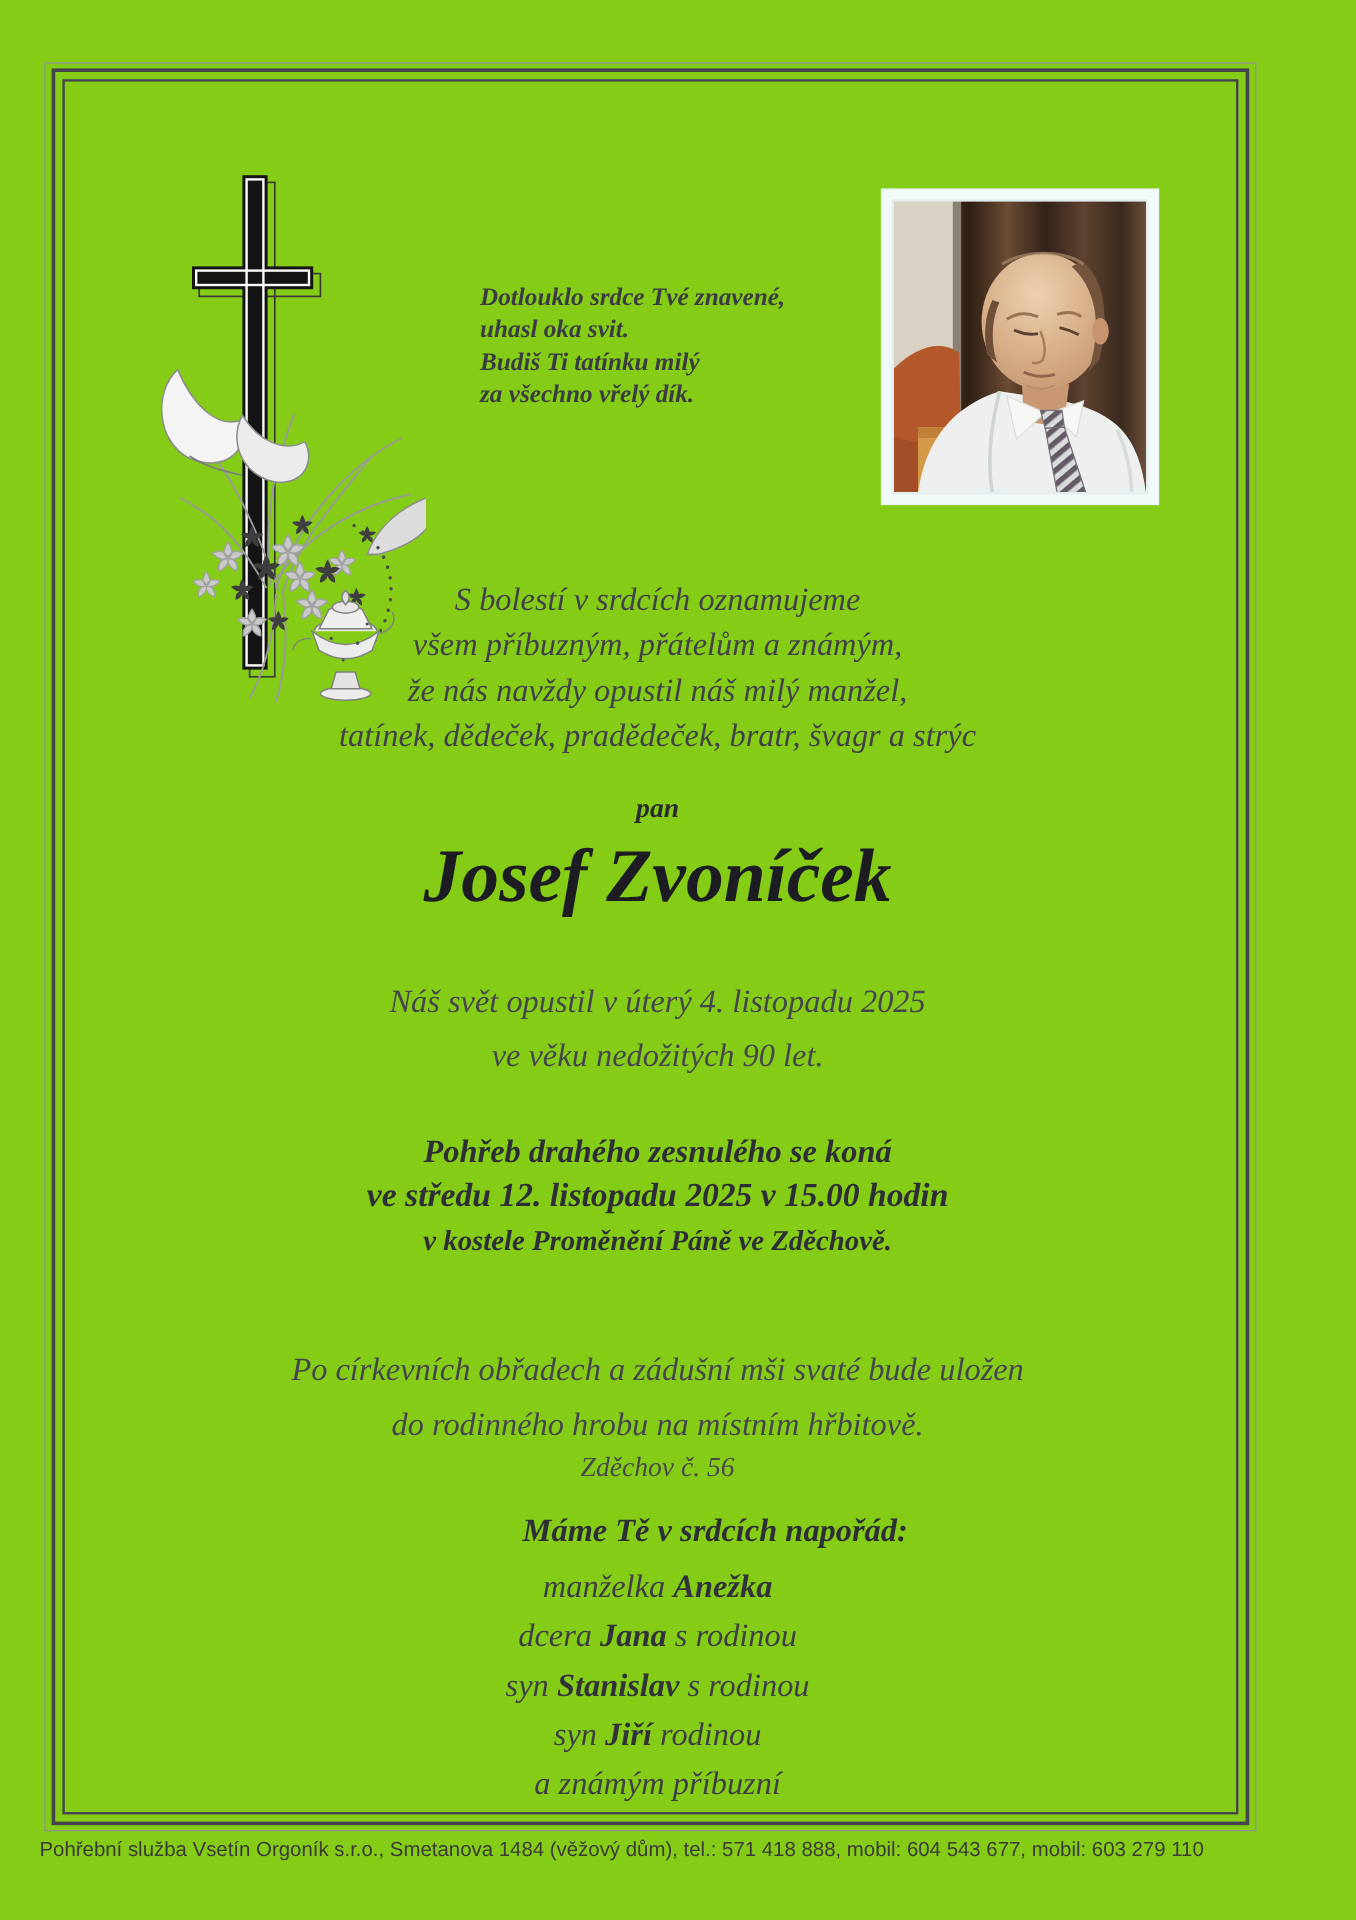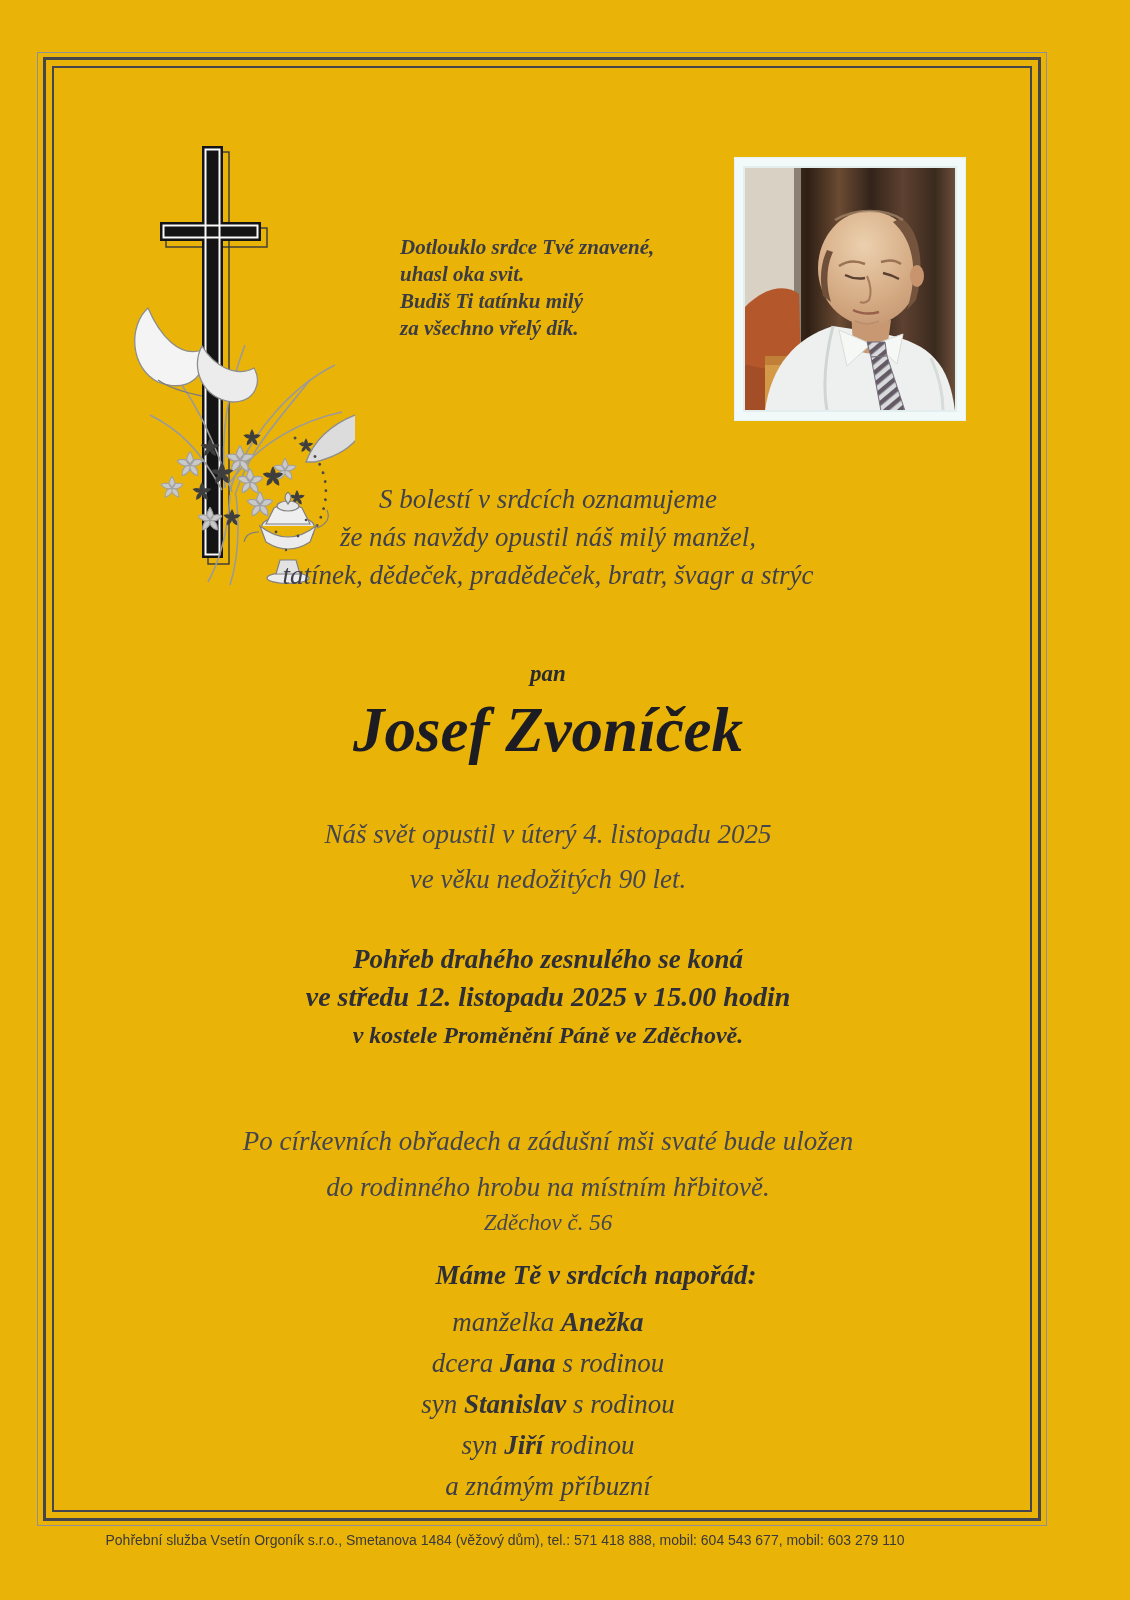--- a/index.html
+++ b/index.html
@@ -1,16 +1,16 @@
 <!DOCTYPE html>
 <html><head>
 <meta charset="utf-8">
 <style>
   html,body{margin:0;padding:0;background:#ffffff;}
-  .page{position:relative;width:1130px;height:1600px;background:#eab308;
+  .page{position:relative;width:1130px;height:1600px;background:#84cc16;
         font-family:"Liberation Serif",serif;color:#3a3a42;overflow:hidden;}
   
   .frame1{position:absolute;left:37px;top:52px;width:1008px;height:1472px;border:1px solid #90909a;}
   .frame2{position:absolute;left:5px;top:4px;right:5px;bottom:4px;border:3px solid #45454e;}
   .frame3{position:absolute;left:6px;top:6px;right:6px;bottom:6px;border:2px solid #45454e;}
   
   .decor{position:absolute;left:110px;top:130px;width:245px;height:465px;}
   .photo{position:absolute;left:735px;top:158px;width:230px;height:262px;box-shadow:0 0 0 1px #e7f1f1;}
   
   .quote{position:absolute;left:400px;top:234px;font-weight:bold;font-style:italic;
@@ -23,21 +23,21 @@
   .funeral{top:910px;font-weight:bold;color:#2e2e36;}
   .funeral .f1{font-size:27px;line-height:34px;text-align:center;}
   .funeral .f2{font-size:28px;line-height:42px;}
   .funeral .f3{font-size:24px;line-height:34px;}
   .burial{top:1086px;font-size:27px;line-height:46px;color:#45454e;}
   .address{top:1178px;font-size:23px;color:#48484f;}
   .farewell{top:1228px;font-size:27px;font-weight:bold;color:#2e2e36;padding-left:48px;}
   .family{top:1270px;font-size:27px;line-height:41px;color:#3e3e46;}
   .family b{font-weight:bold;color:#32323a;}
   .footer{position:absolute;top:1532px;left:0;width:1010px;text-align:center;
-          font-family:"Liberation Sans",sans-serif;font-size:14px;color:#3a3a3a;}
+          font-family:"Liberation Sans",sans-serif;font-size:17px;color:#3a3a3a;padding-left:13px;}
 </style>
 </head>
 <body>
 
 <div class="page">
 
   <div class="frame1">
     <div class="frame2">
       <div class="frame3"></div>
     </div>
@@ -172,20 +172,21 @@
 
   <div class="quote">
     <div>Dotlouklo srdce Tvé znavené,</div>
     <div>uhasl oka svit.</div>
     <div>Budiš Ti tatínku milý</div>
     <div>za všechno vřelý dík.</div>
   </div>
 
   <div class="cblock announce">
     <div>S bolestí v srdcích oznamujeme</div>
+    <div>všem příbuzným, přátelům a známým,</div>
     <div>že nás navždy opustil náš milý manžel,</div>
     <div>tatínek, dědeček, pradědeček, bratr, švagr a strýc</div>
   </div>
 
   <div class="cblock pan">pan</div>
   <div class="cblock bigname">Josef Zvoníček</div>
 
   <div class="cblock death">
     <div>Náš svět opustil v úterý 4. listopadu 2025</div>
     <div>ve věku nedožitých 90 let.</div>

